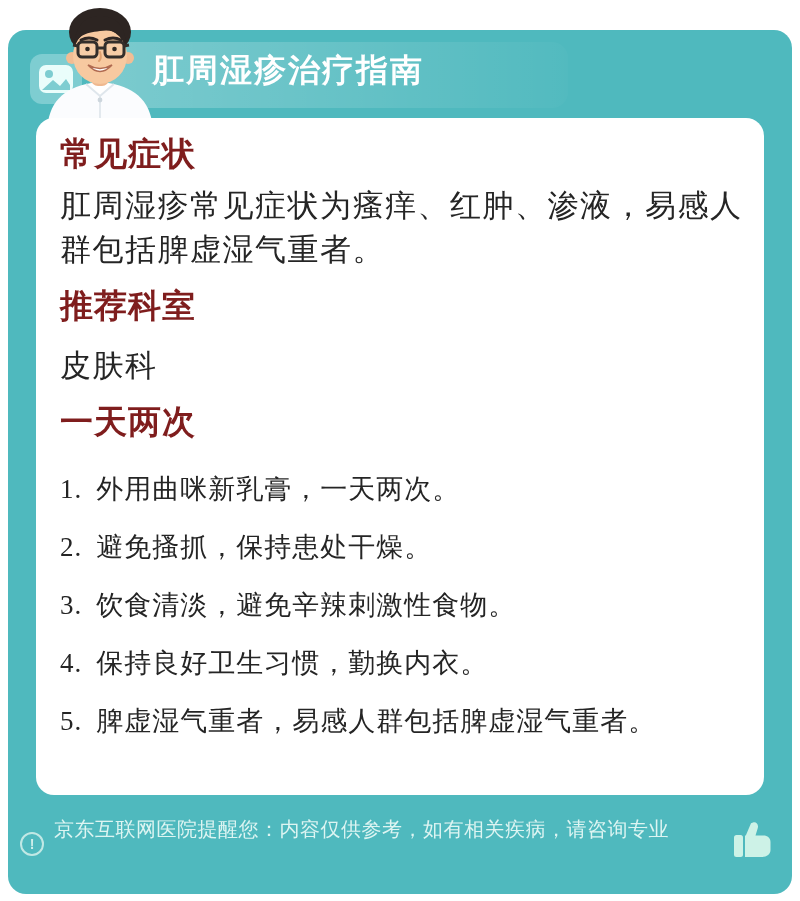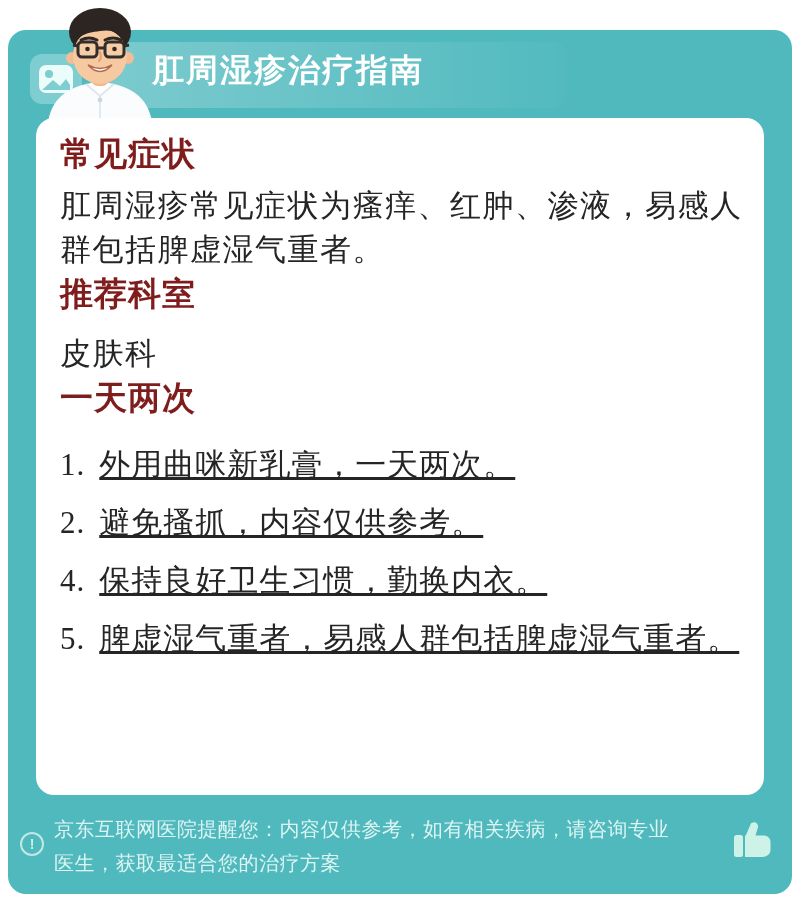--- a/index.html
+++ b/index.html
@@ -27,23 +27,23 @@
   .title { position:absolute; left:152px; top:50px; font-size:32px; font-weight:700;
            color:#ffffff; letter-spacing:2px; line-height:40px; white-space:nowrap; }
 
   
   .card { position:absolute; left:36px; top:118px; width:728px; height:677px;
           background:#ffffff; border-radius:18px; padding:16px 20px 0 24px;
           color:#222; overflow:hidden; }
   .card h2 { font-size:33px; line-height:40px; font-weight:700; color:#7f1d1d;
              letter-spacing:1px; }
   .card .body { font-size:31px; line-height:44px; color:#252525; letter-spacing:1.5px; }
-  .m26 { margin-top:10px; } .m22 { margin-top:18px; } .m14 { margin-top:2px; }
+  .m26 { margin-top:10px; } .m22 { margin-top:18px; } .m14 { margin-top:14px; }
   .care-list { list-style:none; margin-top:26px; }
-  .care-list li { font-size:31px; line-height:42px; color:#252525; letter-spacing:1px;text-decoration:underline; }
+  .care-list li { font-size:27px; line-height:42px; color:#252525; letter-spacing:1px; }
   .care-list li + li { margin-top:16px; }
   .care-list .num { display:inline-block; margin-right:14px;
                     font-family:"Liberation Serif","DejaVu Serif",serif; }
 
   
   .footer { position:absolute; left:20px; top:808px; width:756px; display:flex;
             align-items:flex-start; }
   .info-icon { flex:0 0 auto; width:24px; height:24px; margin-top:24px;
                border:2px solid rgba(231,248,242,0.75); border-radius:50%;
                color:rgba(231,248,242,0.85); font-size:14px; font-weight:700;
@@ -101,31 +101,31 @@
   <div class="card">
     <h2>常见症状</h2>
     <p class="body m26">肛周湿疹常见症状为瘙痒、红肿、渗液，易感人群包括脾虚湿气重者。</p>
 
     <h2 class="m14">推荐科室</h2>
     <p class="body m22">皮肤科</p>
 
     <h2 class="m14">一天两次</h2>
     <ol class="care-list">
       <li><span class="num">1.</span><span>外用曲咪新乳膏，一天两次。</span></li>
-      <li><span class="num">2.</span><span>避免搔抓，内容仅供参考。</span></li>
+      <li><span class="num">2.</span><span>避免搔抓，保持患处干燥。</span></li>
+      <li><span class="num">3.</span><span>饮食清淡，避免辛辣刺激性食物。</span></li>
       <li><span class="num">4.</span><span>保持良好卫生习惯，勤换内衣。</span></li>
       <li><span class="num">5.</span><span>脾虚湿气重者，易感人群包括脾虚湿气重者。</span></li>
     </ol>
   </div>
 
   <div class="footer">
     <div class="info-icon">!</div>
     <div class="footer-text">
       <div>京东互联网医院提醒您：内容仅供参考，如有相关疾病，请咨询专业</div>
-      <div>医生，获取最适合您的治疗方案</div>
     </div>
     <div class="thumb">
       <svg width="44" height="38" viewBox="0 0 44 38">
         <rect x="2" y="14" width="9" height="22" rx="2.5" fill="#cdf2e7"></rect>
         <path d="M13,36 L30,36 C35,36 38.5,33 38.5,29 L38.5,21 C38.5,17 35.5,14.5 31.5,14.5 L23.5,14.5 L25.8,7 C26.8,3.2 24,0.5 21,1.5 L19,2.3 L13.8,14.5 L13,14.5 Z" fill="#cdf2e7"></path>
       </svg>
     </div>
   </div>
 
 </div>

